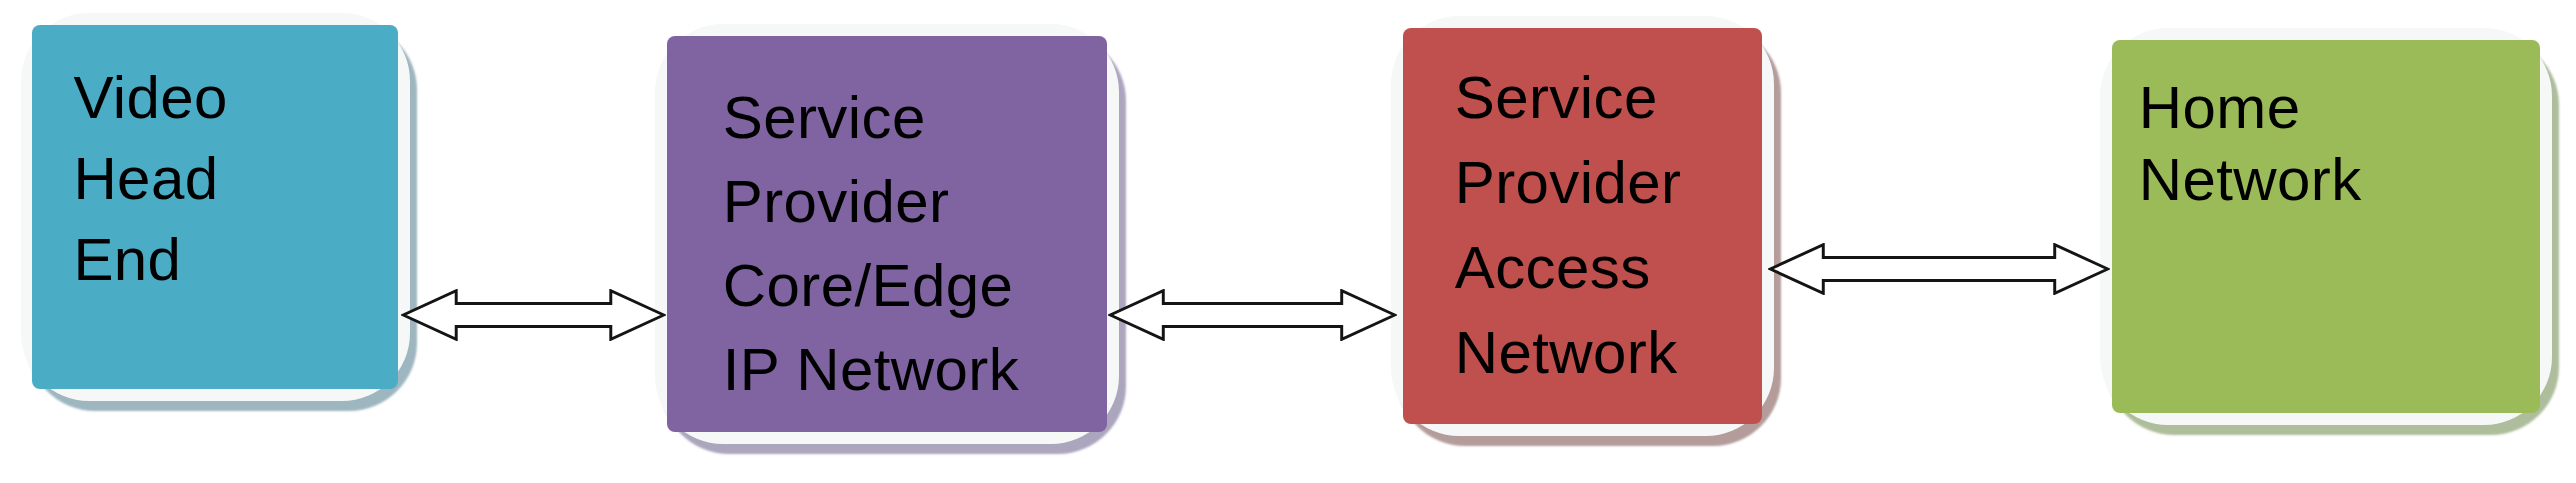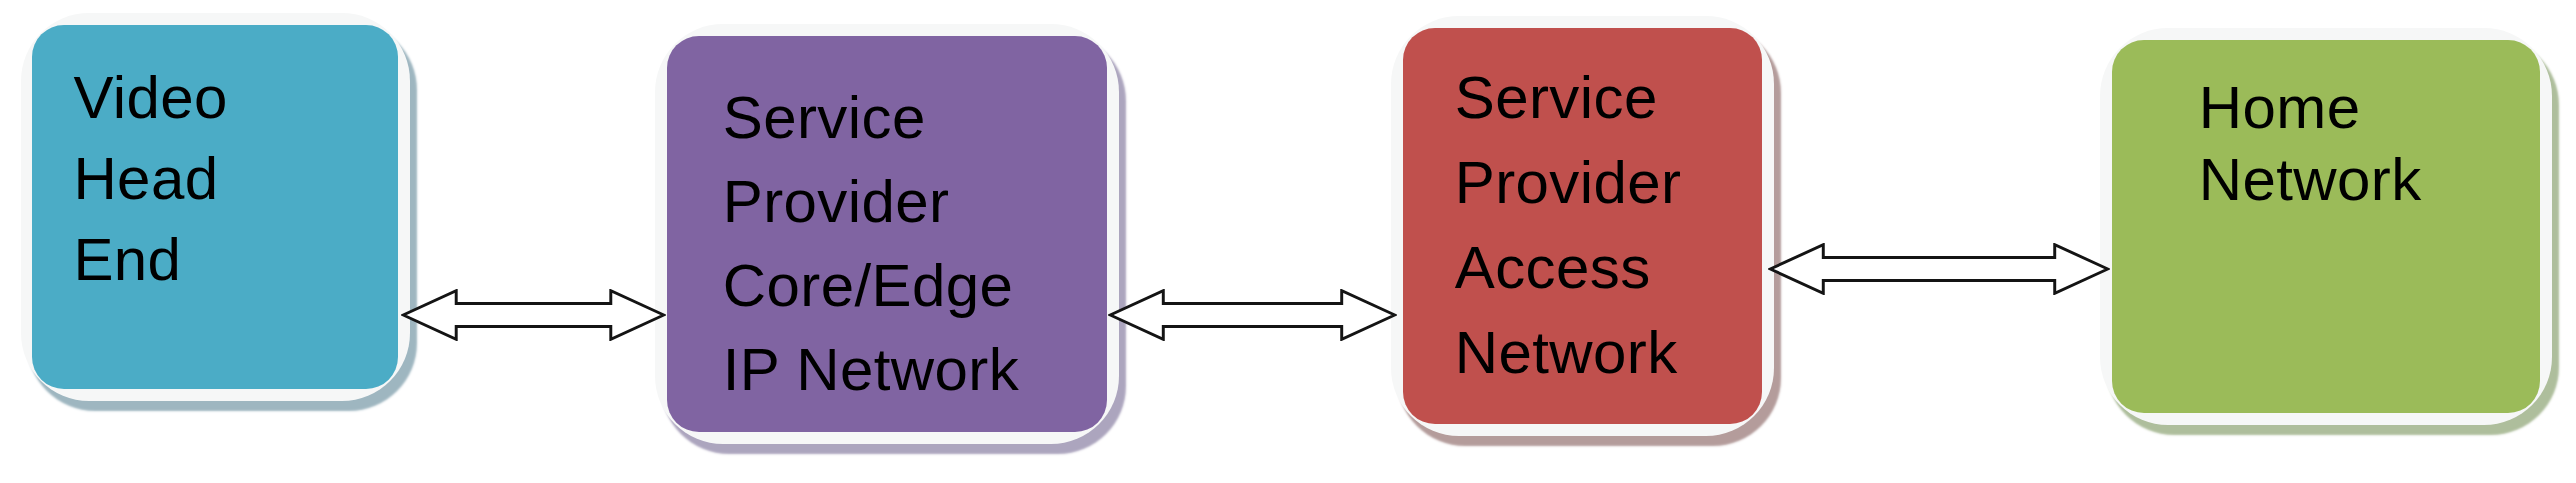--- a/index.html
+++ b/index.html
@@ -17,37 +17,37 @@
   }
   .node {
     position: absolute;
     background: #f6f7f7;
     border-radius: 68px;
     box-shadow: 6.6px 9.6px 2.2px var(--shadow, #b0b0b0);
   }
   .fill {
     position: absolute;
     left: 11.8px; top: 11.8px; right: 11.8px; bottom: 11.8px;
-    border-radius: 32px;
+    border-radius: 8px;
   }
   .label {
     color: #000000;
     font-size: 60px;
     white-space: pre-line;
     letter-spacing: 0.4px;
   }
   
   .n1 { left: 20.6px;   top: 13.2px; width: 389px; height: 388px; }
   .n1 .label { padding: 32px 0 0 41px; line-height: 81px; }
   .n2 { left: 655px;  top: 24px; width: 464px; height: 420px; }
   .n2 .label { padding: 40px 0 0 56px; line-height: 84px; }
   .n3 { left: 1391px; top: 16px; width: 383px; height: 420px; }
   .n3 .label { padding: 27px 0 0 52px; line-height: 85px; }
   .n4 { left: 2100px; top: 28px; width: 452px; height: 397px; }
-  .n4 .label { padding: 32px 0 0 87px; line-height: 72px; }
+  .n4 .label { padding: 32px 0 0 27px; line-height: 72px; }
   .connector {
     position: absolute;
     display: block;
   }
   .connector path {
     fill: #ffffff;
     stroke: #141414;
     stroke-width: 4;
     stroke-linejoin: miter;
   }

